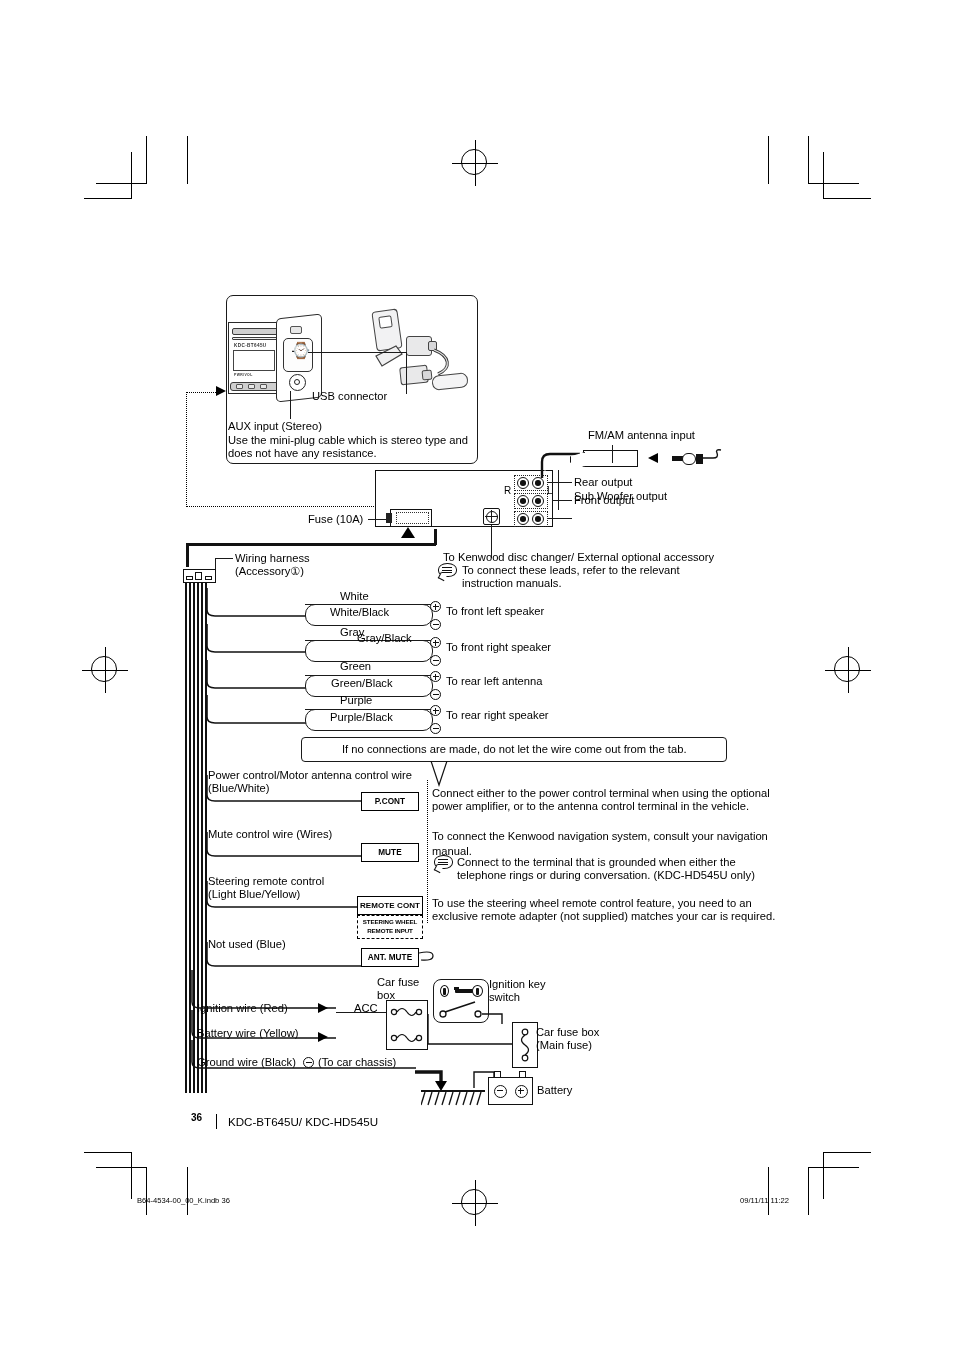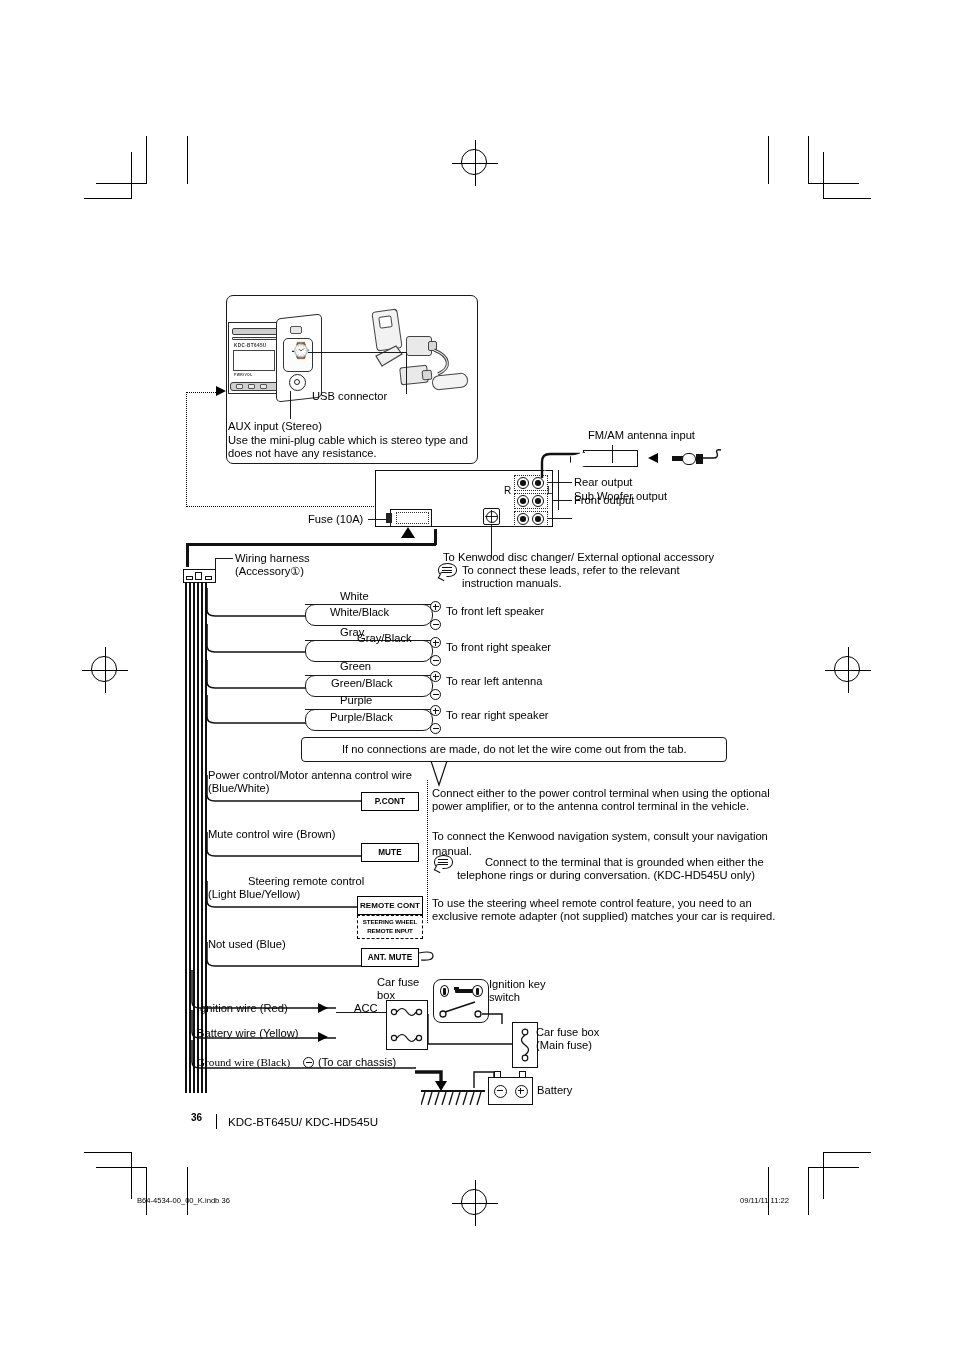--- a/index.html
+++ b/index.html
@@ -357,40 +357,40 @@
   <div class="t" style="left:208px;top:782px;">(Blue/White)</div>
   <svg style="position:absolute;left:205px;top:775px;width:170px;height:34px;" viewBox="0 0 170 34">
     <path d="M2 0 L2 20 Q2 26 10 26 L166 26" fill="none" stroke="#111" stroke-width="1.5"></path>
   </svg>
   <div class="lblbox" style="left:361px;top:792px;width:58px;height:19px;">
     <span>P.CONT</span>
   </div>
   <div class="t" style="left:432px;top:787px;">Connect either to the power control terminal when using the optional</div>
   <div class="t" style="left:432px;top:800px;">power amplifier, or to the antenna control terminal in the vehicle.</div>
 
-  <div class="t" style="left:208px;top:828px;">Mute control wire (Brown)</div>
+  <div class="t" style="left:208px;top:828px;">Mute control wire (Wires)</div>
   <svg style="position:absolute;left:205px;top:832px;width:170px;height:32px;" viewBox="0 0 170 32">
     <path d="M2 0 L2 18 Q2 24 10 24 L166 24" fill="none" stroke="#111" stroke-width="1.5"></path>
   </svg>
   <div class="lblbox" style="left:361px;top:843px;width:58px;height:19px;">
     <span>MUTE</span>
   </div>
   <div class="t" style="left:432px;top:830px;">To connect the Kenwood navigation system, consult your navigation</div>
   <div class="t" style="left:432px;top:845px;">manual.</div>
   <div class="note" style="left:434px;top:855px;">
     <div class="bub"></div>
       <div class="tail"></div>
     <div class="ln" style="top:4px;"></div>
       <div class="ln" style="top:6.6px;"></div>
       <div class="ln" style="top:9.2px;"></div>
   </div>
-  <div class="t" style="left:457px;top:856px;margin-left:28px;">Connect to the terminal that is grounded when either the</div>
+  <div class="t" style="left:457px;top:856px;">Connect to the terminal that is grounded when either the</div>
   <div class="t" style="left:457px;top:869px;">telephone rings or during conversation. (KDC-HD545U only)</div>
 
-  <div class="t" style="left:208px;top:875px;padding-left:40px;">Steering remote control</div>
+  <div class="t" style="left:208px;top:875px;">Steering remote control</div>
   <div class="t" style="left:208px;top:888px;">(Light Blue/Yellow)</div>
   <svg style="position:absolute;left:205px;top:881px;width:170px;height:34px;" viewBox="0 0 170 34">
     <path d="M2 0 L2 20 Q2 26 10 26 L166 26" fill="none" stroke="#111" stroke-width="1.5"></path>
   </svg>
   <div class="lblbox" style="left:357px;top:896px;width:66px;height:19px;font-size:8px;">
     <span>REMOTE CONT</span>
   </div>
   <div class="dashbox" style="left:357px;top:915px;width:66px;height:24px;">
     <span class="tiny">STEERING WHEEL</span>
     <span class="tiny">REMOTE INPUT</span>
@@ -407,21 +407,21 @@
   </div>
   <svg style="position:absolute;left:419px;top:950px;width:18px;height:14px;" viewBox="0 0 18 14">
     <path d="M0 3 Q14 0 14 6 Q14 11 2 10" fill="none" stroke="#111" stroke-width="1.2"></path>
   </svg>
 
   <div class="t" style="left:377px;top:976px;">Car fuse</div>
   <div class="t" style="left:377px;top:989px;">box</div>
 
   <div class="t" style="left:197px;top:1002px;">Ignition wire (Red)</div>
   <div class="t" style="left:197px;top:1027px;">Battery wire (Yellow)</div>
-  <div class="t" style="left:197px;top:1056px;font-family:Liberation Serif, serif;">Ground wire (Black)</div>
+  <div class="t" style="left:197px;top:1056px;">Ground wire (Black)</div>
   <div class="pm" style="left:303px;top:1057px;"></div>
   <div class="t" style="left:318px;top:1056px;">(To car chassis)</div>
 
   <svg style="position:absolute;left:190px;top:970px;width:150px;height:45px;" viewBox="0 0 150 45">
     <path d="M2 0 L2 32 Q2 38 10 38 L146 38" fill="none" stroke="#111" stroke-width="1.5"></path>
   </svg>
   <svg style="position:absolute;left:190px;top:1010px;width:150px;height:36px;" viewBox="0 0 150 36">
     <path d="M2 0 L2 22 Q2 28 10 28 L146 28" fill="none" stroke="#111" stroke-width="1.5"></path>
   </svg>
   <svg style="position:absolute;left:190px;top:1040px;width:230px;height:36px;" viewBox="0 0 230 36">

